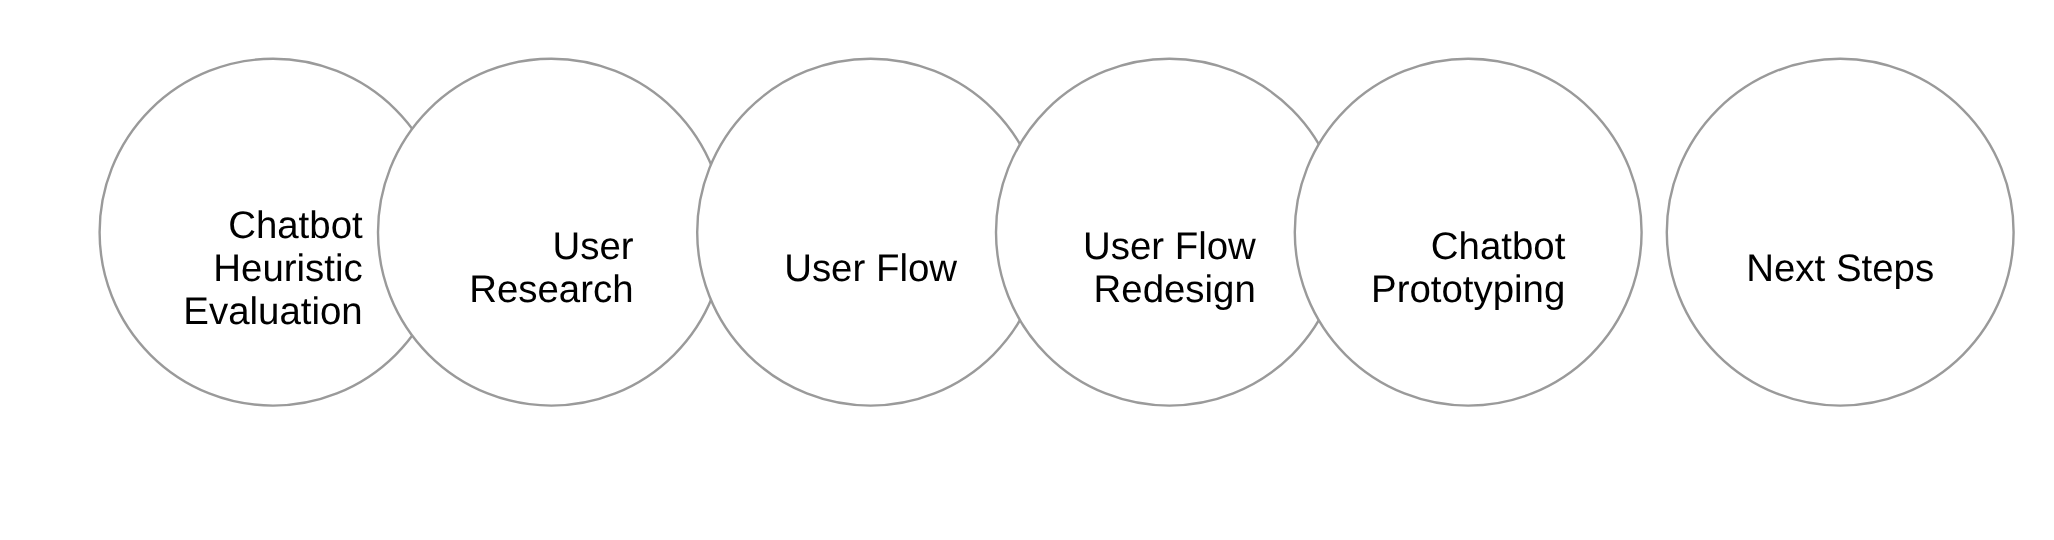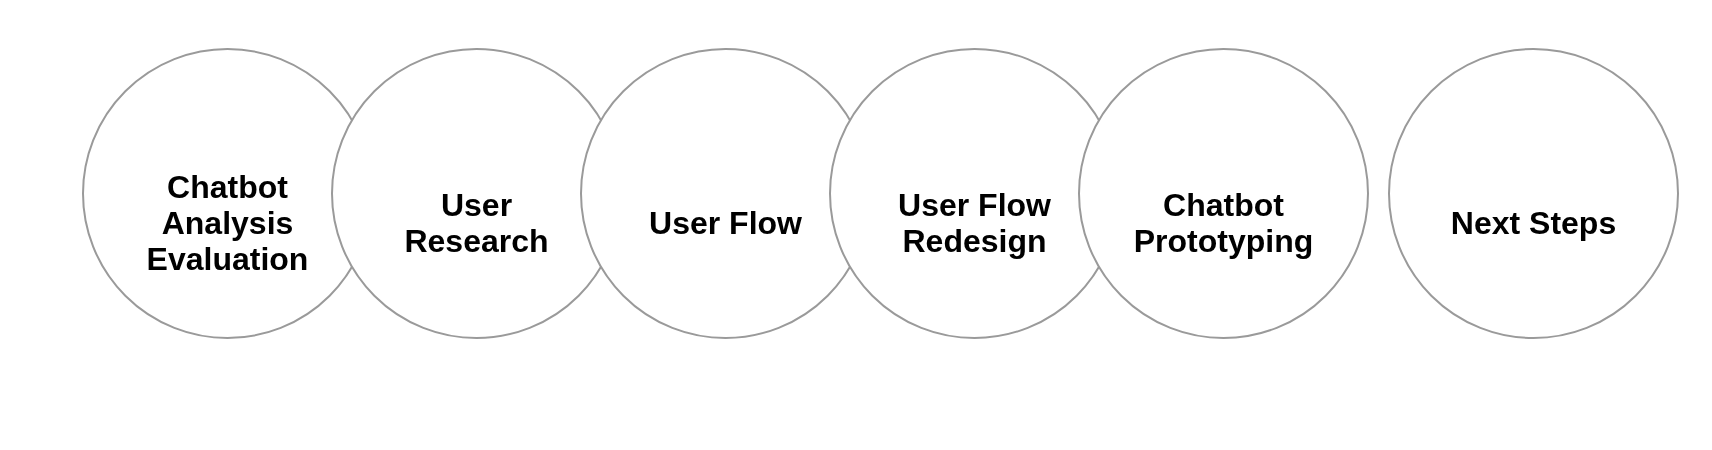--- a/index.html
+++ b/index.html
@@ -23,47 +23,47 @@
     border-radius: 50%;
     border: 2px solid #9a9a9a;
     background: #ffffff;
     box-sizing: border-box;
     display: flex;
     align-items: center;
     justify-content: center;
   }
   
   .stage-circle:nth-child(1) { left:   82px; z-index: 1; }
-  .stage-circle:nth-child(2) { left:  331px; z-index: 2; }
+  .stage-circle:nth-child(2) { left:  314px; z-index: 2; }
   .stage-circle:nth-child(3) { left:  580px; z-index: 3; }
   .stage-circle:nth-child(4) { left:  829px; z-index: 4; }
   .stage-circle:nth-child(5) { left: 1078px; z-index: 5; }
   .stage-circle:nth-child(6) { left: 1388px; z-index: 6; }
   .stage-label {
-    font-weight: bold;
+    font-weight: normal;
     color: #000000;
     font-size: 32px;
     line-height: 36px;
-    text-align: center;
+    text-align: right;
     white-space: nowrap;
     transform: translateY(11px); 
     margin-top: 36px;
   }
   .stage-label .line { display: block; }
   .stage-label .line:empty { display: none; }
 </style>
 </head>
 <body>
 
 <div class="canvas">
 
   <div class="stage-circle">
     <div class="stage-label">
       <span class="line">Chatbot</span>
-      <span class="line">Analysis</span>
+      <span class="line">Heuristic</span>
       <span class="line">Evaluation</span>
     </div>
   </div>
 
   <div class="stage-circle">
     <div class="stage-label">
       <span class="line">User</span>
       <span class="line">Research</span>
 
     </div>

